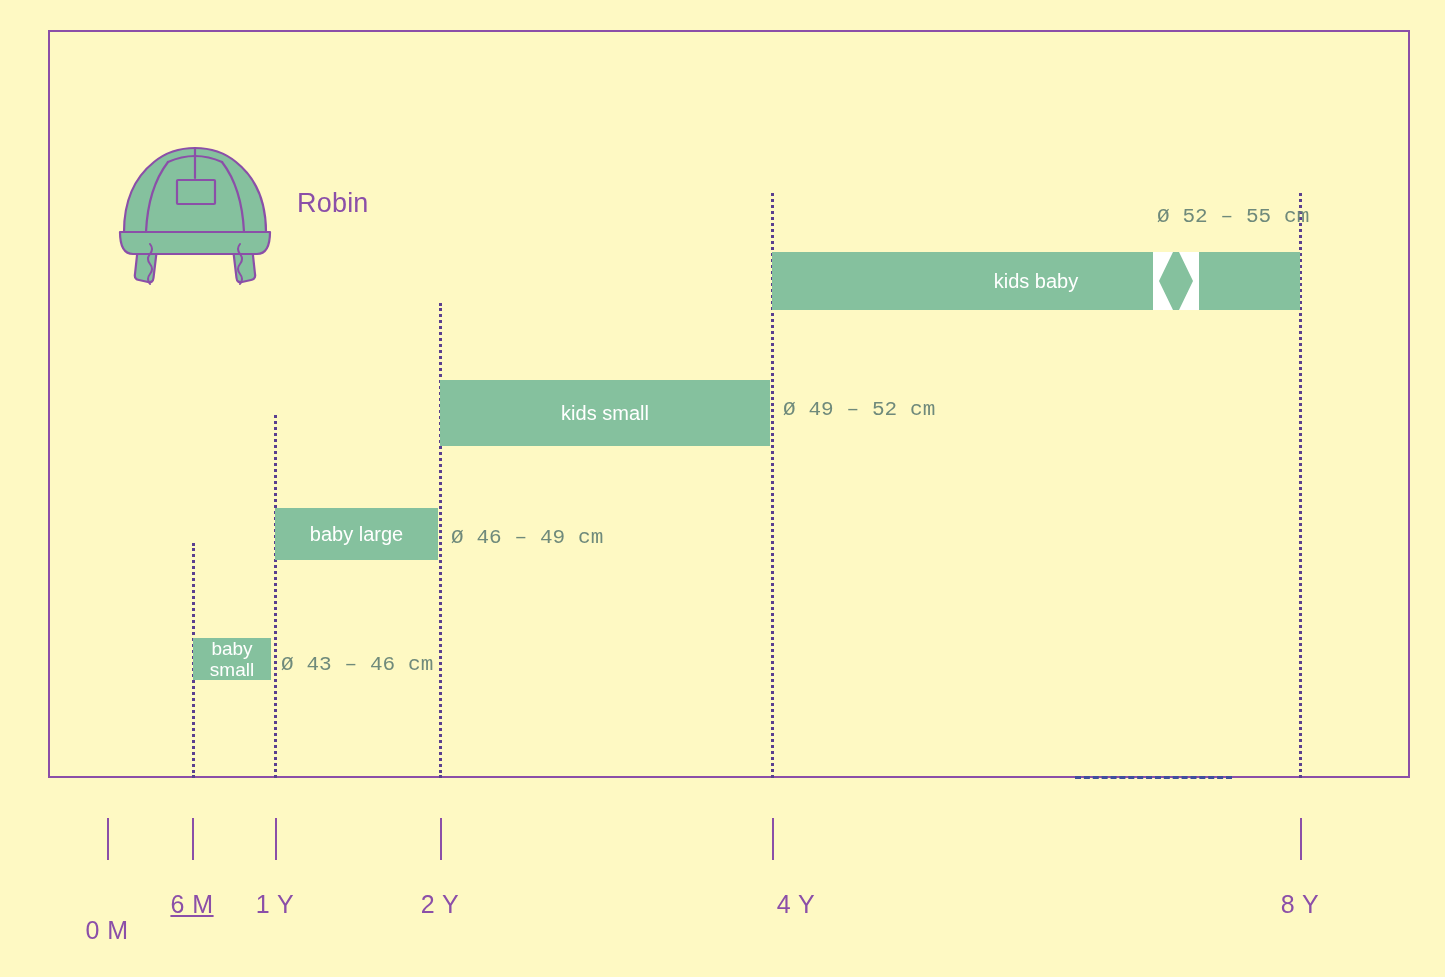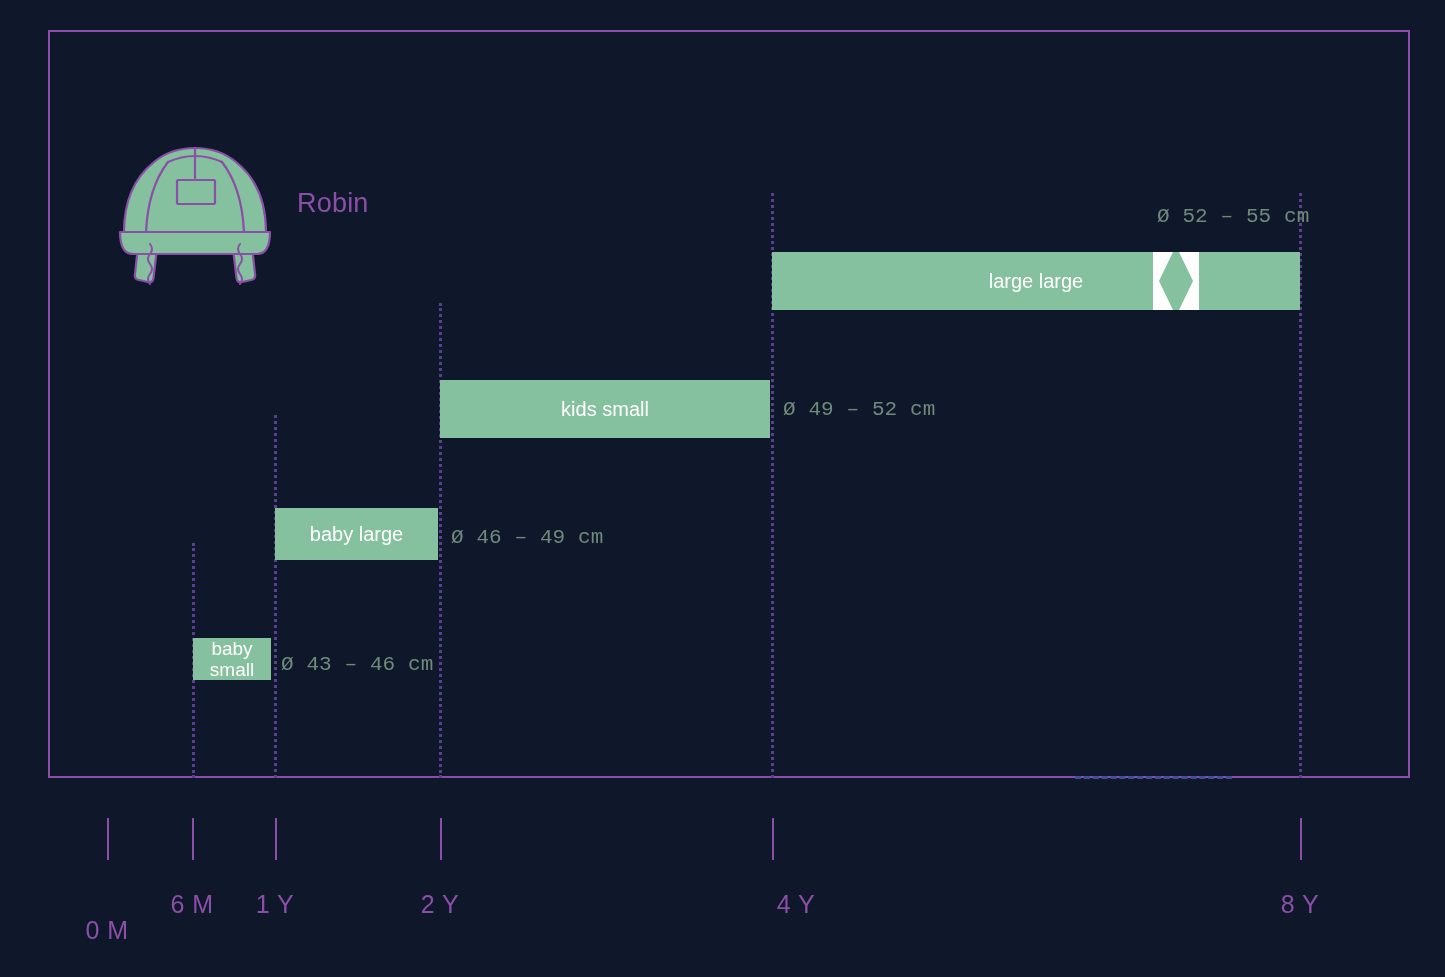--- a/index.html
+++ b/index.html
@@ -9,21 +9,21 @@
   }
   body {
     font-family: "Liberation Sans", sans-serif;
     -webkit-font-smoothing: antialiased;
   }
 
   #stage {
     position: relative;
     width: 1445px;
     height: 977px;
-    background: #0f172a;
+    background: #fef9c3;
     overflow: hidden;
   }
 
   
   .frame {
     position: absolute;
     left: 48px;
     top: 30px;
     width: 1362px;
     height: 748px;
@@ -184,43 +184,43 @@
   <div id="bars">
       <div class="bar small" style="left: 193px; top: 638px; width: 78px; height: 42px;">
         <span class="bar-label">baby
 small</span>
       </div>
       <div class="measure" style="left: 281px; top: 653px;">Ø 43 – 46 cm</div>
       <div class="bar" style="left: 275px; top: 508px; width: 163px; height: 52px;">
         <span class="bar-label">baby large</span>
       </div>
       <div class="measure" style="left: 451px; top: 526px;">Ø 46 – 49 cm</div>
-      <div class="bar" style="left: 440px; top: 380px; width: 330px; height: 58px;">
+      <div class="bar" style="left: 440px; top: 380px; width: 330px; height: 66px;">
         <span class="bar-label">kids small</span>
       </div>
       <div class="measure" style="left: 783px; top: 398px;">Ø 49 – 52 cm</div>
       <div class="bar" style="left: 772px; top: 252px; width: 528px; height: 58px;">
-        <span class="bar-label">large large</span>
+        <span class="bar-label">kids baby</span>
         <span class="break" style="left: 381px;">
           <svg viewBox="0 0 46 58" preserveAspectRatio="none" xmlns="http://www.w3.org/2000/svg">
             <path d="M0 0 L20 0 L6 29 L20 58 L0 58 Z" fill="#ffffff"></path>
             <path d="M26 0 L46 0 L46 58 L26 58 L40 29 Z" fill="#ffffff"></path>
           </svg>
         </span>
       </div>
       <div class="measure" style="left: 1157px; top: 205px;">Ø 52 – 55 cm</div>
     </div>
 
   <div class="bottom-dash"></div>
 
   <div id="axis">
       <div class="tick" style="left: 107px; top: 818px;"></div>
       <div class="tick-label" style="left: 107px; top: 916px;">0 M</div>
       <div class="tick" style="left: 192px; top: 818px;"></div>
-      <div class="tick-label" style="left: 192px; top: 890px;">6 M</div>
+      <div class="tick-label" style="left: 192px; top: 890px; text-decoration: underline;">6 M</div>
       <div class="tick" style="left: 275px; top: 818px;"></div>
       <div class="tick-label" style="left: 275px; top: 890px;">1 Y</div>
       <div class="tick" style="left: 440px; top: 818px;"></div>
       <div class="tick-label" style="left: 440px; top: 890px;">2 Y</div>
       <div class="tick" style="left: 772px; top: 818px;"></div>
       <div class="tick-label" style="left: 772px; top: 890px; margin-left: 24px;">4 Y</div>
       <div class="tick" style="left: 1300px; top: 818px;"></div>
       <div class="tick-label" style="left: 1300px; top: 890px;">8 Y</div>
     </div>
 

